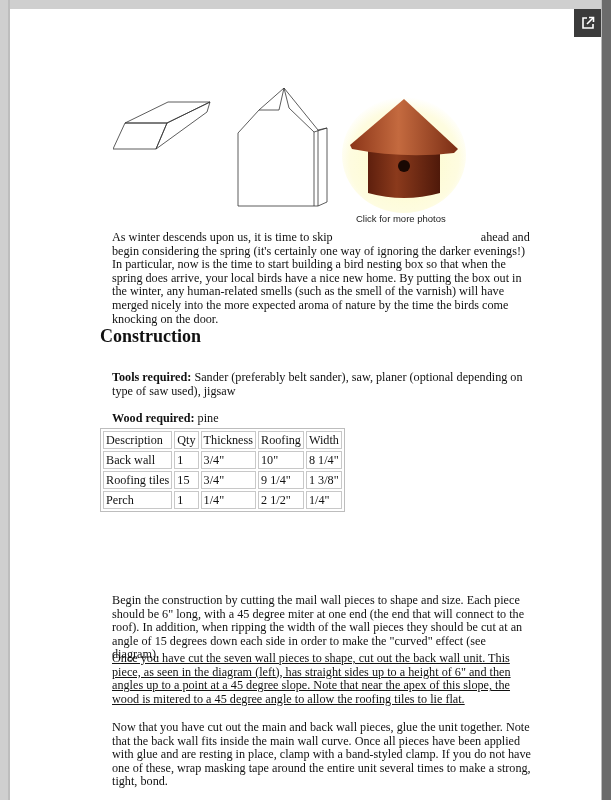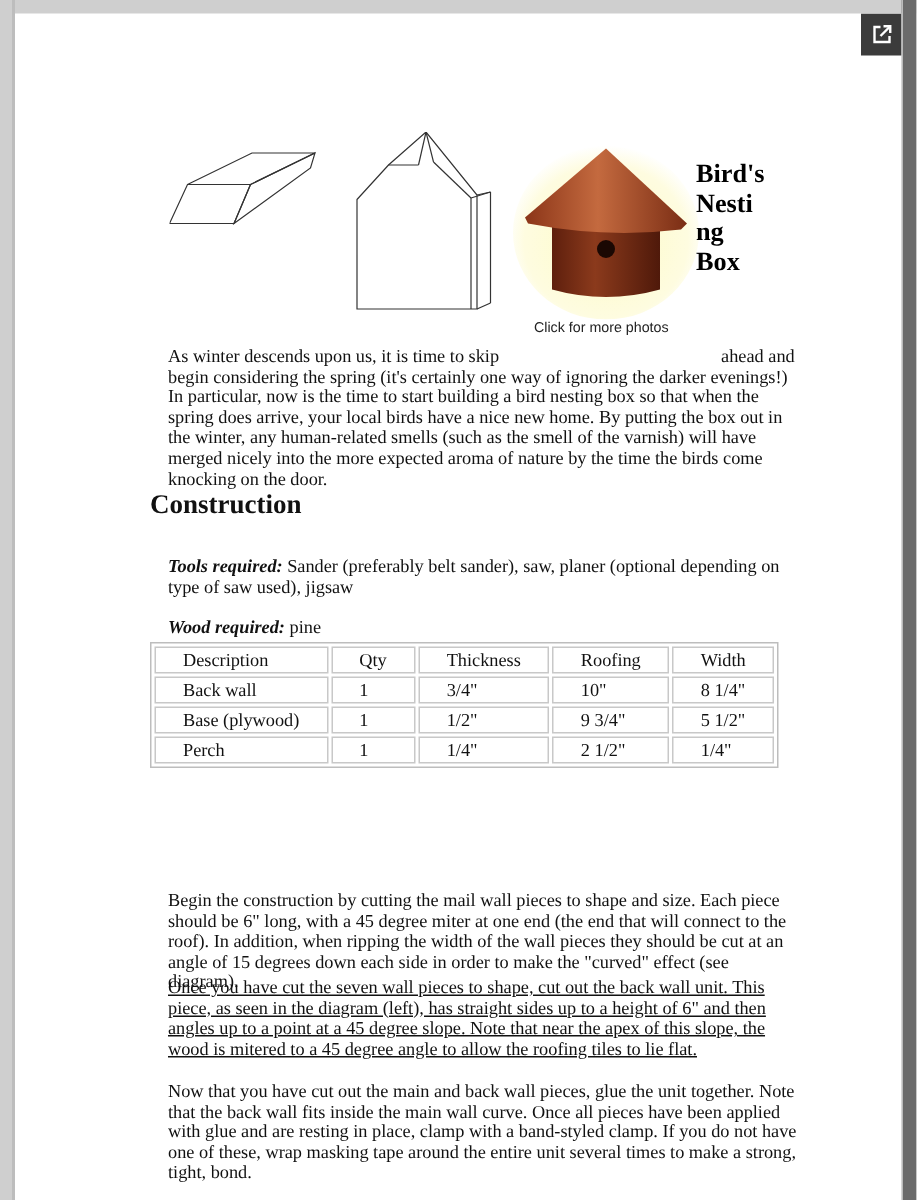--- a/index.html
+++ b/index.html
@@ -15,23 +15,23 @@
   .sketch2 { position:absolute; left:137px; top:9px; }
   .photo-link { position:absolute; left:243px; top:14px; width:125px; height:127px; cursor:pointer; }
   .photo-caption { position:absolute; left:14px; top:119px; font-family:Liberation Sans, sans-serif; font-size:9.5px; color:#222; white-space:nowrap; }
   .title { position:absolute; left:365px; top:27px; width:50px; font-family:"Liberation Serif", serif; font-weight:bold; font-size:17.5px; line-height:19.5px; color:#000; }
   p { margin:12px; }
   .intro { position:absolute; top:210px; left:0; width:420px; }
   .intro .gap { display:inline-block; width:148px; }
   h2 { position:absolute; top:321px; left:0; margin:0; font-size:18px; font-weight:bold; }
   .tools { position:absolute; top:350px; left:0; width:420px; }
   .wood { position:absolute; top:391px; left:0; width:420px; }
-  b { font-weight:bold;font-style:italic; }
+  b { font-weight:bold; }
   table { position:absolute; top:419px; left:0; border-collapse:separate; border-spacing:2px; border:1px solid #bdbdbd; font-size:12.2px; }
-  td { border:1px solid #c8c8c8; padding:1px 18px; line-height:14px; white-space:nowrap; }
+  td { border:1px solid #c8c8c8; padding:1px 2px; line-height:14px; white-space:nowrap; }
   .p1 { position:absolute; top:573px; left:0; width:420px; }
   .p2 { position:absolute; top:631px; left:0; width:420px;text-decoration:underline; }
   .p3 { position:absolute; top:700px; left:0; width:420px; }
 </style>
 </head>
 <body>
 
 <div class="top-bar"></div>
 <div class="left-bar"></div>
 <div class="right-bar"></div>
@@ -87,26 +87,20 @@
               <stop offset="100%" stop-color="#4f190a"></stop>
             </linearGradient>
           </defs>
           <ellipse cx="62" cy="62" rx="62" ry="58" fill="url(#glow)"></ellipse>
           <path d="M26 58 L26 100 Q62 110 98 100 L98 58 Z" fill="url(#body)"></path>
           <circle cx="62" cy="73" r="6" fill="#1a0803"></circle>
           <path d="M62 6 L116 56 L112 60 Q62 66 10 56 L8 52 Z" fill="url(#roof)"></path>
         </svg>
         <div class="photo-caption">Click for more photos</div>
       </div>
-      <div class="title">
-        <div>Bird's</div>
-        <div>Nesti</div>
-        <div>ng</div>
-        <div>Box</div>
-      </div>
     </div>
 
     <p class="intro"><span>As winter descends upon us, it is time to skip</span><span class="gap"></span><span>ahead and begin considering the spring (it's certainly one way of ignoring the darker evenings!) In particular, now is the time to start building a bird nesting box so that when the spring does arrive, your local birds have a nice new home. By putting the box out in the winter, any human-related smells (such as the smell of the varnish) will have merged nicely into the more expected aroma of nature by the time the birds come knocking on the door.</span></p>
 
     <h2>Construction</h2>
 
     <p class="tools"><b>Tools required:</b><span> Sander (preferably belt sander), saw, planer (optional depending on type of saw used), jigsaw</span></p>
 
     <p class="wood"><b>Wood required:</b><span> pine</span></p>
 
@@ -120,25 +114,25 @@
         <td>Width</td>
       </tr>
       <tr>
         <td>Back wall</td>
         <td>1</td>
         <td>3/4"</td>
         <td>10"</td>
         <td>8 1/4"</td>
       </tr>
       <tr>
-        <td>Base (plywood)</td>
-        <td>1</td>
-        <td>1/2"</td>
-        <td>9 3/4"</td>
-        <td>5 1/2"</td>
+        <td>Roofing tiles</td>
+        <td>15</td>
+        <td>3/4"</td>
+        <td>9 1/4"</td>
+        <td>1 3/8"</td>
       </tr>
       <tr>
         <td>Perch</td>
         <td>1</td>
         <td>1/4"</td>
         <td>2 1/2"</td>
         <td>1/4"</td>
       </tr>
     </tbody>
       </table>

